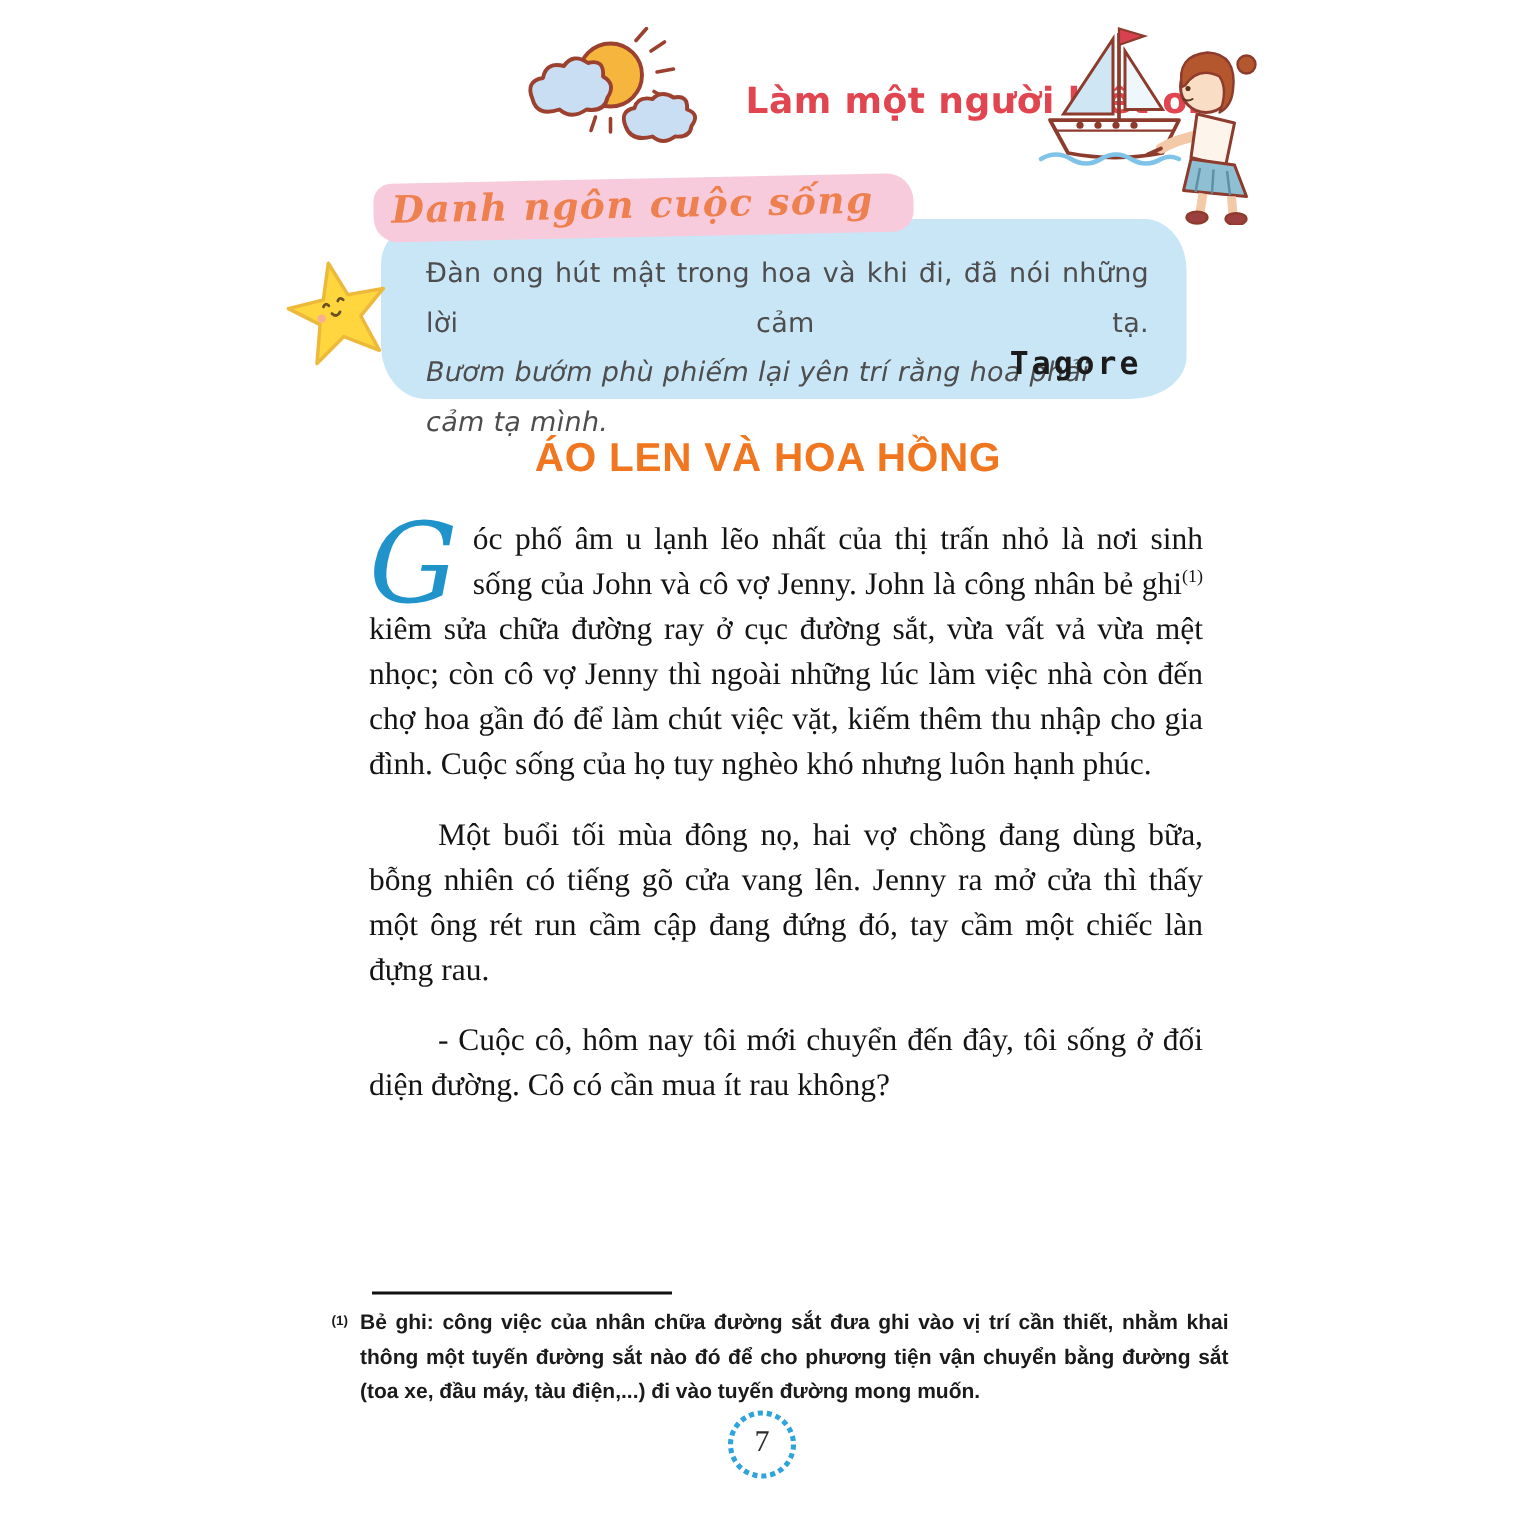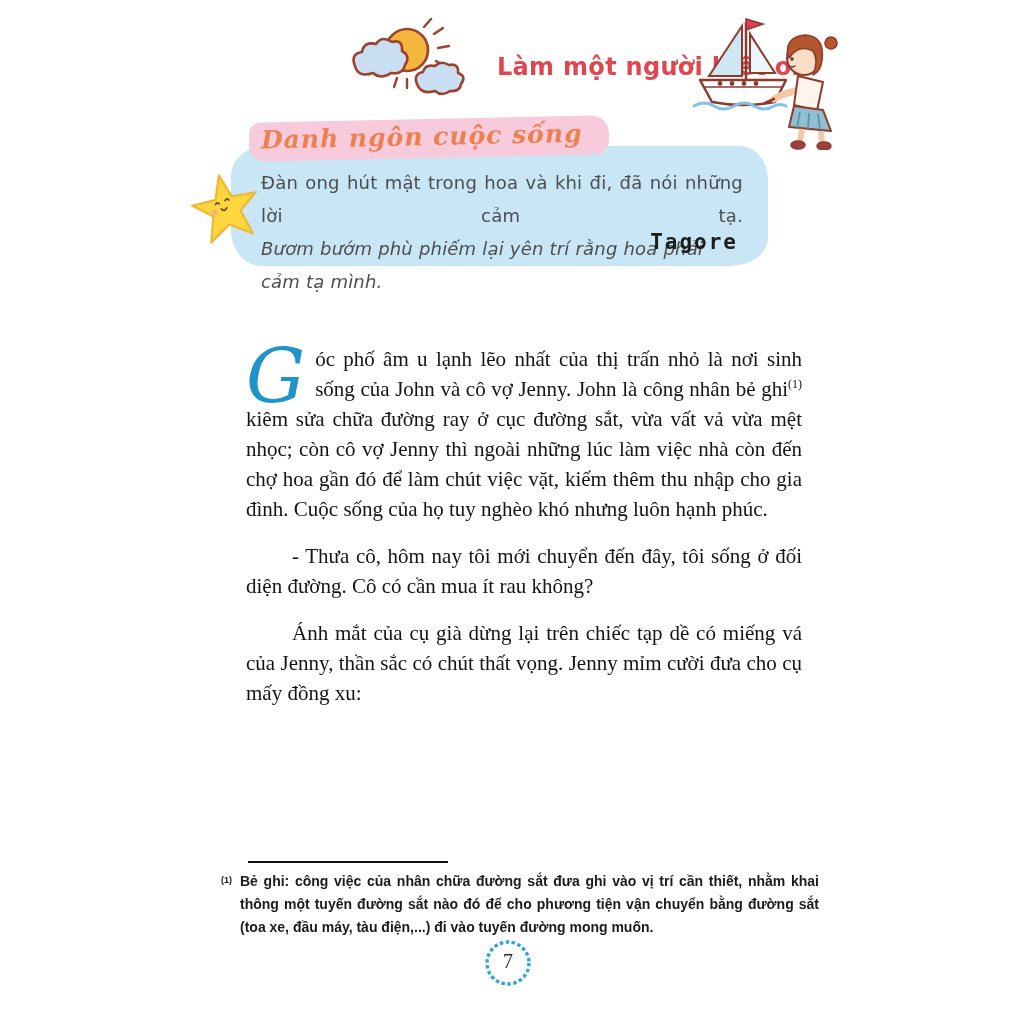--- a/index.html
+++ b/index.html
@@ -19,21 +19,21 @@
   .quote-label{
     position:absolute;left:249px;top:119px;z-index:3;
     background:#f7cbdb;border-radius:12px 18px 14px 16px;
     padding:3px 26px 7px 12px;transform:rotate(-1.2deg);
   }
   .quote-label span{
     font-family:"DejaVu Serif",serif;font-style:italic;font-weight:bold;
     font-size:25px;color:#ee7f4e;letter-spacing:1px;
   }
   .quote-box{
-    position:absolute;left:231px;top:146px;width:537px;height:120px;z-index:1;
+    position:absolute;left:254px;top:146px;width:537px;height:120px;z-index:1;
     background:#c9e6f7;
     border-radius:34px 28px 38px 30px / 30px 34px 28px 36px;
   }
   .quote-text{position:absolute;left:30px;top:20px;width:482px;
     font-family:"DejaVu Sans",sans-serif;font-size:18px;line-height:33px;
     color:#4d4d4d;letter-spacing:.2px;}
   .quote-line1{text-align:justify;text-align-last:justify;}
   .quote-line2{text-align:left;font-style:italic;}
   .quote-att),
   .quote-att{position:absolute;}
@@ -147,25 +147,26 @@
   </svg>
 
   <div class="quote-box">
     <div class="quote-text">
       <div class="quote-line1">Đàn ong hút mật trong hoa và khi đi, đã nói những lời cảm tạ.</div>
       <div class="quote-line2">Bươm bướm phù phiếm lại yên trí rằng hoa phải cảm tạ mình.</div>
     </div>
     <div class="quote-att">Tagore</div>
   </div>
 
+  <h1 class="story-title">ÁO LEN VÀ HOA HỒNG</h1>
 
   <div class="body-col">
     <p class="p-first"><span class="dropcap">G</span><span>óc phố âm u lạnh lẽo nhất của thị trấn nhỏ là nơi sinh sống của John và cô vợ Jenny. John là công nhân bẻ ghi</span><sup>(1)</sup><span> kiêm sửa chữa đường ray ở cục đường sắt, vừa vất vả vừa mệt nhọc; còn cô vợ Jenny thì ngoài những lúc làm việc nhà còn đến chợ hoa gần đó để làm chút việc vặt, kiếm thêm thu nhập cho gia đình. Cuộc sống của họ tuy nghèo khó nhưng luôn hạnh phúc.</span></p>
-    <p class="indent">- Thưa cô, hôm nay tôi mới chuyển đến đây, tôi sống ở đối diện đường. Cô có cần mua ít rau không?</p>
-    <p class="indent">Ánh mắt của cụ già dừng lại trên chiếc tạp dề có miếng vá của Jenny, thần sắc có chút thất vọng. Jenny mỉm cười đưa cho cụ mấy đồng xu:</p>
+    <p class="indent">Một buổi tối mùa đông nọ, hai vợ chồng đang dùng bữa, bỗng nhiên có tiếng gõ cửa vang lên. Jenny ra mở cửa thì thấy một ông rét run cầm cập đang đứng đó, tay cầm một chiếc làn đựng rau.</p>
+    <p class="indent">- Cuộc cô, hôm nay tôi mới chuyển đến đây, tôi sống ở đối diện đường. Cô có cần mua ít rau không?</p>
   </div>
 
   <div class="footnote-rule"></div>
   <div class="footnote">
     <sup class="fn-marker">(1)</sup>
     <div class="fn-text">Bẻ ghi: công việc của nhân chữa đường sắt đưa ghi vào vị trí cần thiết, nhằm khai thông một tuyến đường sắt nào đó để cho phương tiện vận chuyển bằng đường sắt (toa xe, đầu máy, tàu điện,...) đi vào tuyến đường mong muốn.</div>
   </div>
 
   <div class="page-num">
     <svg width="54" height="54" viewBox="0 0 54 54" xmlns="http://www.w3.org/2000/svg">

